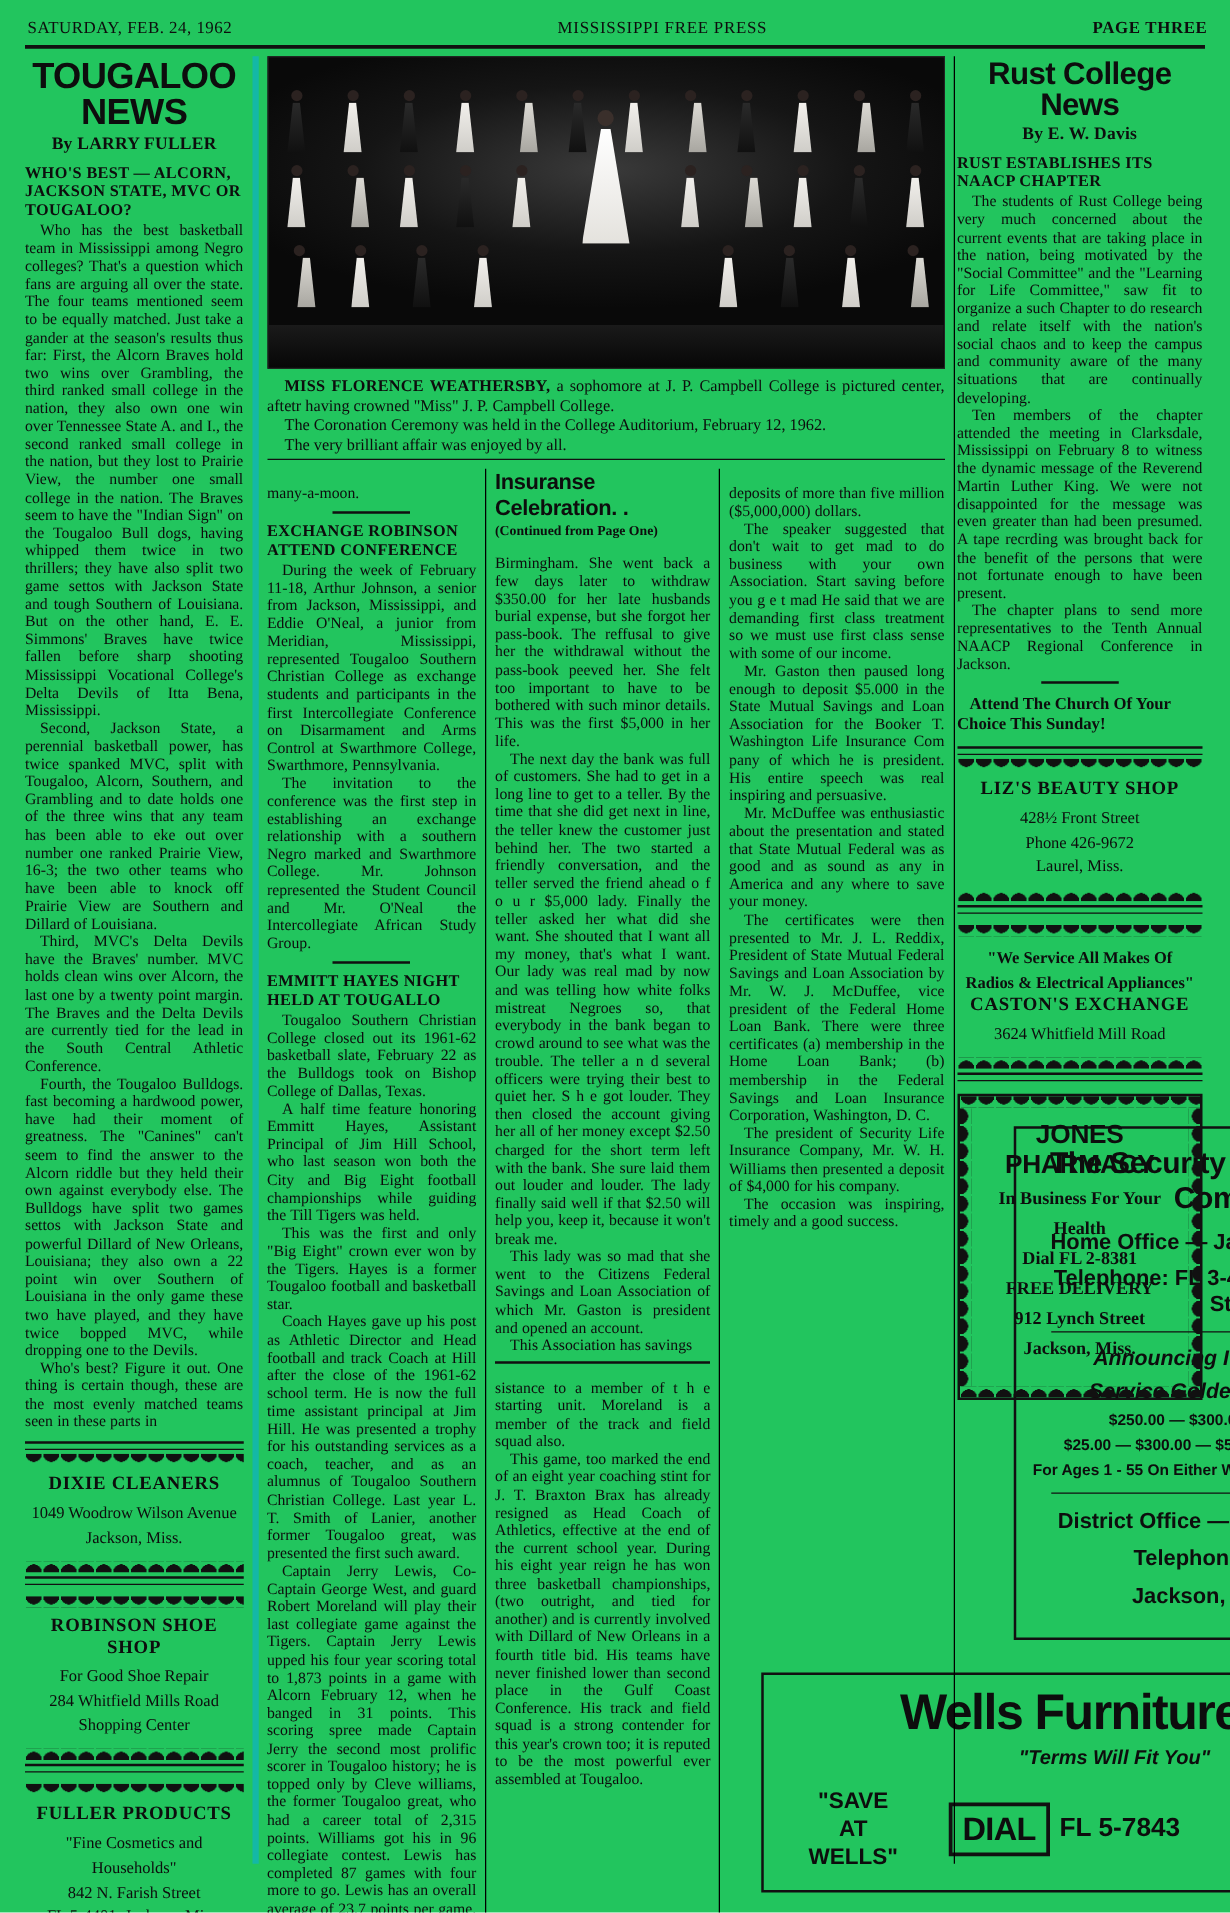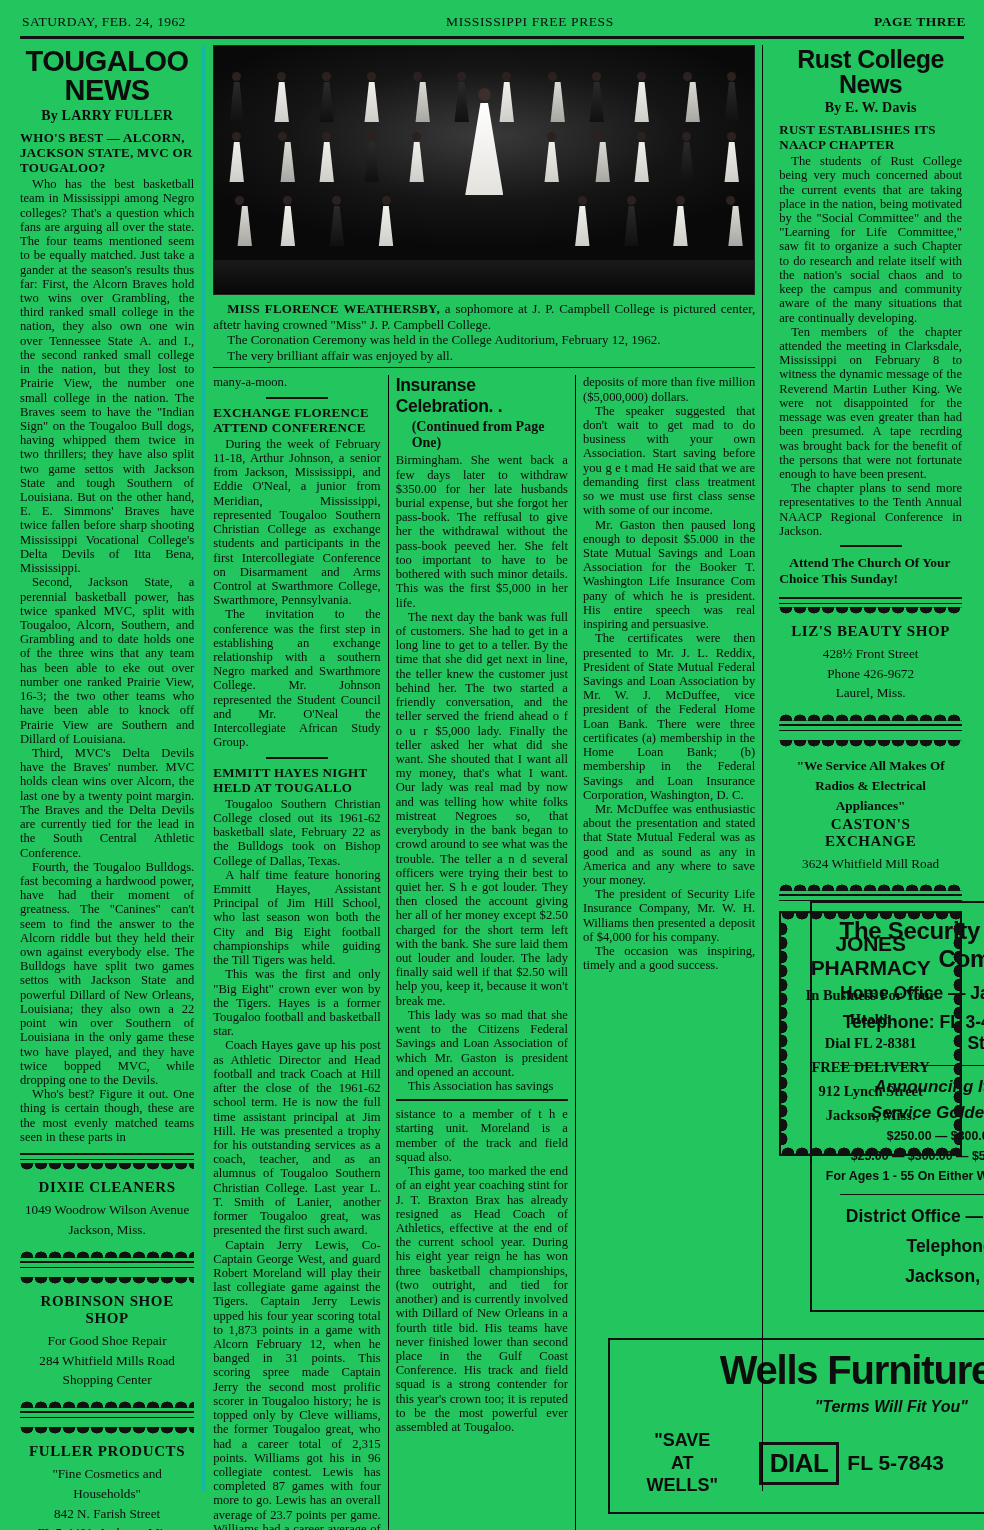--- a/index.html
+++ b/index.html
@@ -31,21 +31,21 @@
   
   .body-grid{
     display:flex;
     padding:6px 20px 0 20px;
     box-sizing:border-box;
     height:1452px;
   }
   .col{box-sizing:border-box;position:relative;}
   .col-1{width:196px;padding-right:7px;border-right:5px solid #14b8a6;}
   .mid{width:556px;padding:0 7px;box-sizing:border-box;}
-  .col-5{width:212px;padding-left:16px;border-left:1px solid #000;}
+  .col-5{width:212px;padding-left:2px;border-left:1px solid #000;}
 
   
   .banner{
     font-family:"Liberation Sans", sans-serif;
     font-weight:bold;
     font-size:29px;
     letter-spacing:-.5px;
     text-align:center;
     line-height:1;
     margin:2px 0 3px 0;
@@ -60,21 +60,21 @@
     letter-spacing:.3px;margin:0 0 2px 0;
   }
   .subhead.c{text-align:left;}
   p.bt{
     margin:0;font-size:12.6px;line-height:1.13;
     text-align:justify;text-justify:inter-word;
     text-indent:12px;
     hyphens:manual;
     word-spacing:.2px;
   }
-  p.bt.noin{text-indent:0;}
+  p.bt.noin{text-indent:0;margin-top:12px;}
   .minirule{
     width:62px;height:2px;background:#111;margin:7px auto 6px auto;
   }
   .hr-full{height:2px;background:#111;margin:6px 0;}
   .hr-thin{height:1px;background:#111;margin:4px 0;}
 
   
   .photo-wrap{border:1px solid #222;background:#0c0c0c;height:248px;position:relative;overflow:hidden;}
   .photo-inner{position:absolute;inset:0;
     background:
@@ -106,21 +106,21 @@
   .three{display:flex;margin-top:7px;}
   .tc{box-sizing:border-box;}
   .tc1{width:180px;padding-right:7px;border-right:1px solid #000;}
   .tc2{width:192px;padding:0 7px;border-right:1px solid #000;}
   .tc3{width:184px;padding-left:7px;}
 
   .head-sans{
     font-family:"Liberation Sans", sans-serif;
     font-weight:bold;font-size:17.5px;letter-spacing:-.3px;margin-bottom:2px;
   }
-  .cont{font-weight:bold;font-size:14px;margin:0 0 2px 16px;}
+  .cont{font-weight:bold;font-size:11px;margin:0 0 2px 0;}
 
   
   .scallop-top, .scallop-bot{
     height:9px;
     background-image:radial-gradient(circle at 7px 0px, #111 6.4px, transparent 6.6px);
     background-size:14px 9px;background-repeat:repeat-x;
   }
   .scallop-bot{transform:scaleY(-1);}
   .ad{margin:9px 0;text-align:center;}
   .ad .inner{padding:7px 4px 9px 4px;}
@@ -396,21 +396,21 @@
         <p>The very brilliant affair was enjoyed by all.</p>
       </div>
 
       <div class="hr-thin"></div>
 
       <div class="three">
 
         <div class="tc tc1">
           <p class="bt noin">many-a-moon.</p>
           <div class="minirule"></div>
-          <div class="subhead c">EXCHANGE FLORENCE ATTEND CONFERENCE</div>
+          <div class="subhead c">EXCHANGE ROBINSON ATTEND CONFERENCE</div>
           <p class="bt">During the week of February 11-18, Arthur Johnson, a senior from Jackson, Mississippi, and Eddie O'Neal, a junior from Meridian, Mississippi, represented Tougaloo Southern Christian College as exchange students and participants in the first Intercollegiate Conference on Disarmament and Arms Control at Swarthmore College, Swarthmore, Pennsylvania.</p>
           <p class="bt">The invitation to the conference was the first step in establishing an exchange relationship with a southern Negro marked and Swarthmore College. Mr. Johnson represented the Student Council and Mr. O'Neal the Intercollegiate African Study Group.</p>
           <div class="minirule"></div>
           <div class="subhead c">EMMITT HAYES NIGHT HELD AT TOUGALLO</div>
           <p class="bt">Tougaloo Southern Christian College closed out its 1961-62 basketball slate, February 22 as the Bulldogs took on Bishop College of Dallas, Texas.</p>
           <p class="bt">A half time feature honoring Emmitt Hayes, Assistant Principal of Jim Hill School, who last season won both the City and Big Eight football championships while guiding the Till Tigers was held.</p>
           <p class="bt">This was the first and only "Big Eight" crown ever won by the Tigers. Hayes is a former Tougaloo football and basketball star.</p>
           <p class="bt">Coach Hayes gave up his post as Athletic Director and Head football and track Coach at Hill after the close of the 1961-62 school term. He is now the full time assistant principal at Jim Hill. He was presented a trophy for his outstanding services as a coach, teacher, and as an alumnus of Tougaloo Southern Christian College. Last year L. T. Smith of Lanier, another former Tougaloo great, was presented the first such award.</p>
           <p class="bt">Captain Jerry Lewis, Co-Captain George West, and guard Robert Moreland will play their last collegiate game against the Tigers. Captain Jerry Lewis upped his four year scoring total to 1,873 points in a game with Alcorn February 12, when he banged in 31 points. This scoring spree made Captain Jerry the second most prolific scorer in Tougaloo history; he is topped only by Cleve williams, the former Tougaloo great, who had a career total of 2,315 points. Williams got his in 96 collegiate contest. Lewis has completed 87 games with four more to go. Lewis has an overall average of 23.7 points per game. Williams had a career average of 24.3 points per game.</p>
 
@@ -425,22 +425,22 @@
           <p class="bt">This Association has savings</p>
           <div class="hr-full"></div>
           <p class="bt noin">sistance to a member of t h e starting unit. Moreland is a member of the track and field squad also.</p>
           <p class="bt">This game, too marked the end of an eight year coaching stint for J. T. Braxton Brax has already resigned as Head Coach of Athletics, effective at the end of the current school year. During his eight year reign he has won three basketball championships, (two outright, and tied for another) and is currently involved with Dillard of New Orleans in a fourth title bid. His teams have never finished lower than second place in the Gulf Coast Conference. His track and field squad is a strong contender for this year's crown too; it is reputed to be the most powerful ever assembled at Tougaloo.</p>
         </div>
 
         <div class="tc tc3">
           <p class="bt noin">deposits of more than five million ($5,000,000) dollars.</p>
           <p class="bt">The speaker suggested that don't wait to get mad to do business with your own Association. Start saving before you g e t mad He said that we are demanding first class treatment so we must use first class sense with some of our income.</p>
           <p class="bt">Mr. Gaston then paused long enough to deposit $5.000 in the State Mutual Savings and Loan Association for the Booker T. Washington Life Insurance Com pany of which he is president. His entire speech was real inspiring and persuasive.</p>
+          <p class="bt">Mr. McDuffee was enthusiastic about the presentation and stated that State Mutual Federal was as good and as sound as any in America and any where to save your money.</p>
           <p class="bt">The certificates were then presented to Mr. J. L. Reddix, President of State Mutual Federal Savings and Loan Association by Mr. W. J. McDuffee, vice president of the Federal Home Loan Bank. There were three certificates (a) membership in the Home Loan Bank; (b) membership in the Federal Savings and Loan Insurance Corporation, Washington, D. C.</p>
-          <p class="bt">Mr. McDuffee was enthusiastic about the presentation and stated that State Mutual Federal was as good and as sound as any in America and any where to save your money.</p>
           <p class="bt">The president of Security Life Insurance Company, Mr. W. H. Williams then presented a deposit of $4,000 for his company.</p>
           <p class="bt">The occasion was inspiring, timely and a good success.</p>
         </div>
       </div>
 
       <div class="security" style="position:absolute;left:604px;top:846px;width:364px;box-sizing:border-box;">
         <h2>The Security Life Insurance Company</h2>
         <div class="ln1">Home Office — Jackson, Mississippi</div>
         <div class="ln1">Telephone: FL 3-4954 — 1328 Lynch Street</div>
         <div class="sep"></div>

